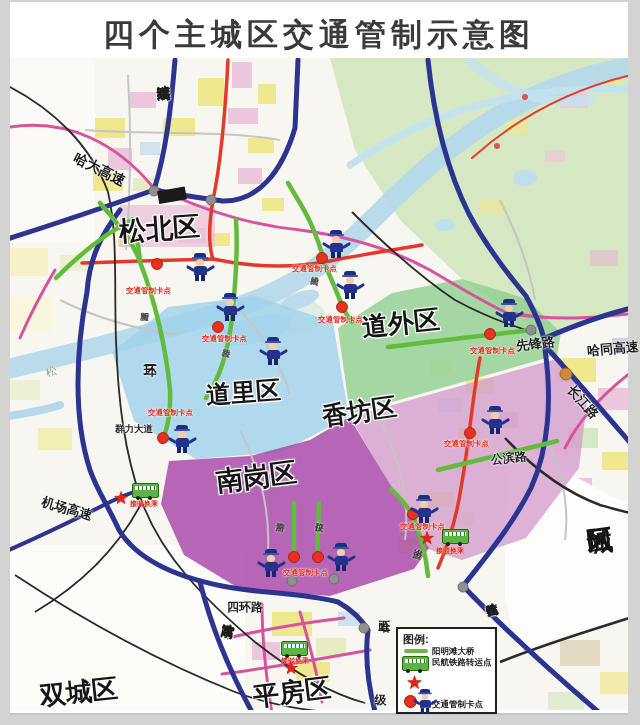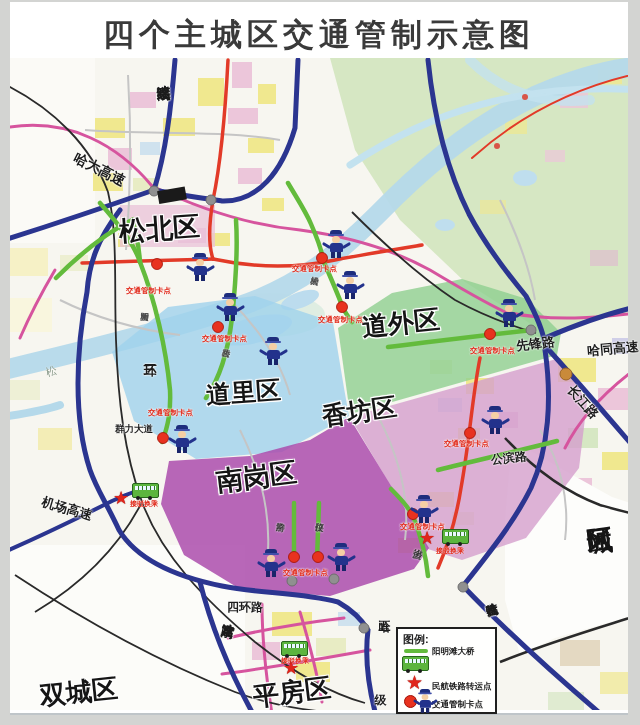--- a/index.html
+++ b/index.html
@@ -356,21 +356,21 @@
   <span class="star" style="left:113px;top:489px;">★</span>
   <span class="star" style="left:419px;top:529px;">★</span>
   <span class="star" style="left:283px;top:659px;">★</span>
 
   <div class="legend">
     <span class="lg-title">图例:</span>
     <div class="lg-line"></div>
     <span class="lg-text" style="left:34px;top:17px;">阳明滩大桥</span>
     <div class="bus"></div>
     <span class="star">★</span>
-    <span class="lg-text" style="left:34px;top:52px;text-align:right;">民航铁路转运点</span>
+    <span class="lg-text" style="left:34px;top:28px;text-align:right;">民航铁路转运点</span>
     <div class="lg-dot"></div>
     <div class="police">
         <div class="hat"></div>
         <div class="face"></div>
         <div class="torso"></div>
         <div class="legs"></div>
       </div>
     <span class="lg-text" style="left:34px;top:70px;">交通管制卡点</span>
   </div>
 </div>

